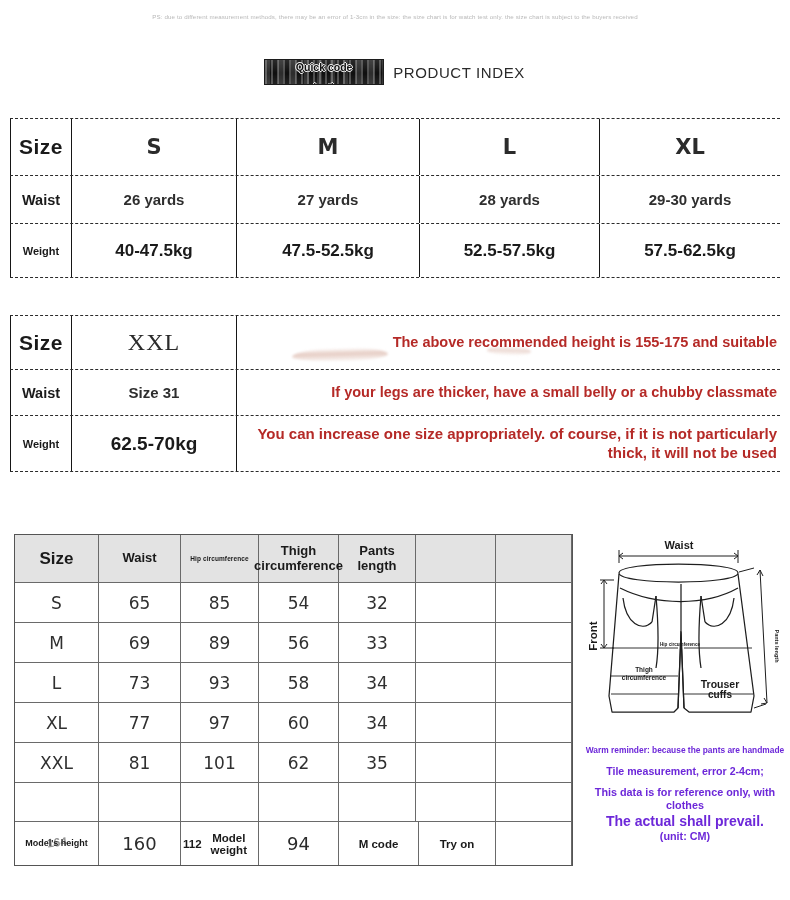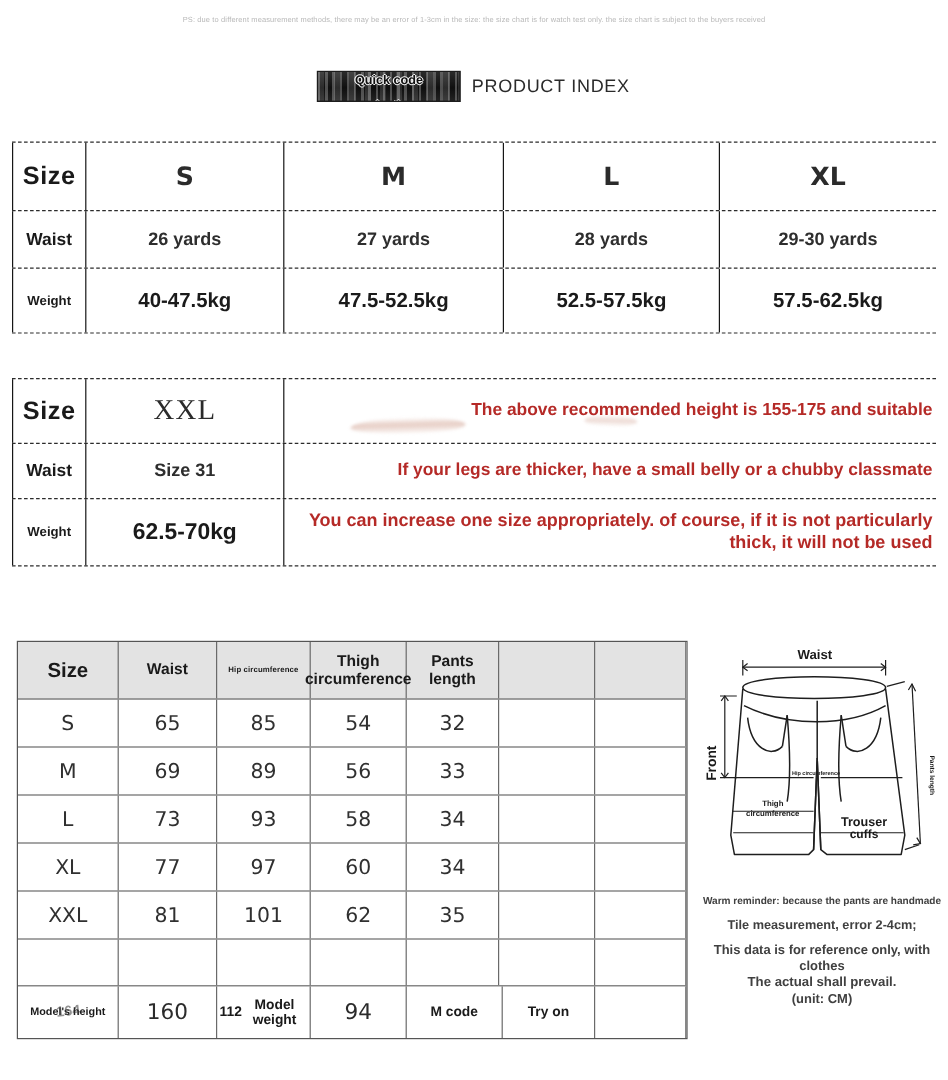--- a/index.html
+++ b/index.html
@@ -136,26 +136,26 @@
     font-size:12px;font-weight:700;color:#3a3a3a;opacity:.55;white-space:nowrap;
   }
   .foot-num{font-size:18px;font-weight:400;font-family:"DejaVu Sans",sans-serif;color:#2b2b2b;}
   .foot-strong{font-size:11.5px;font-weight:700;}
 
   
   #diagram{position:absolute;left:586px;top:536px;width:200px;height:220px;}
   #diagram svg{display:block;}
   #warn{
     position:absolute;left:582px;top:745px;width:206px;
-    text-align:center;color:#404040;
+    text-align:center;color:#6d28d9;
   }
   #warn .w1{font-size:8.4px;font-weight:600;line-height:1.3;}
   #warn .w2{font-size:10.6px;font-weight:600;margin-top:9px;}
   #warn .w3{font-size:10.8px;font-weight:700;line-height:1.25;margin-top:9px;}
-  #warn .w4{font-size:11px;font-weight:700;line-height:1.25;}
+  #warn .w4{font-size:14px;font-weight:700;line-height:1.25;}
   #warn .w5{font-size:10.8px;font-weight:700;line-height:1.25;}
 </style>
 </head>
 <body>
 
 <div class="disclaimer">PS: due to different measurement methods, there may be an error of 1-3cm in the size: the size chart is for watch test only. the size chart is subject to the buyers received</div>
 
 <div class="brandrow">
   <div class="badge">
     <div class="noise"></div>

